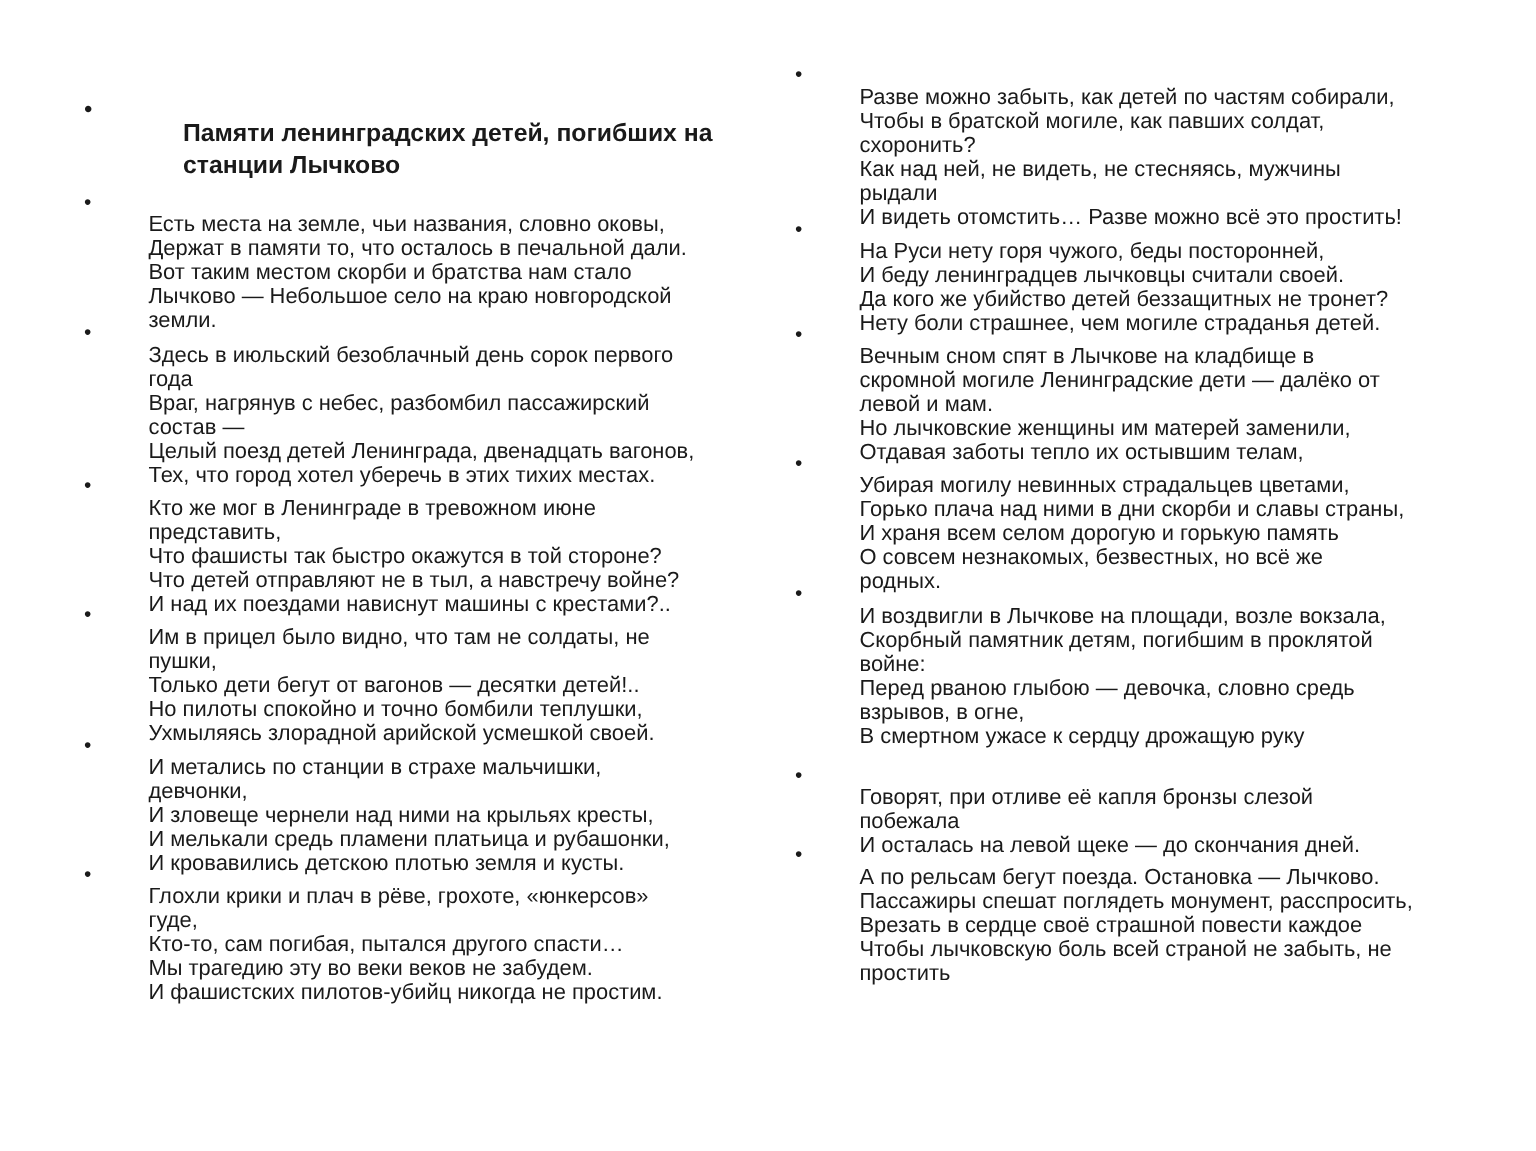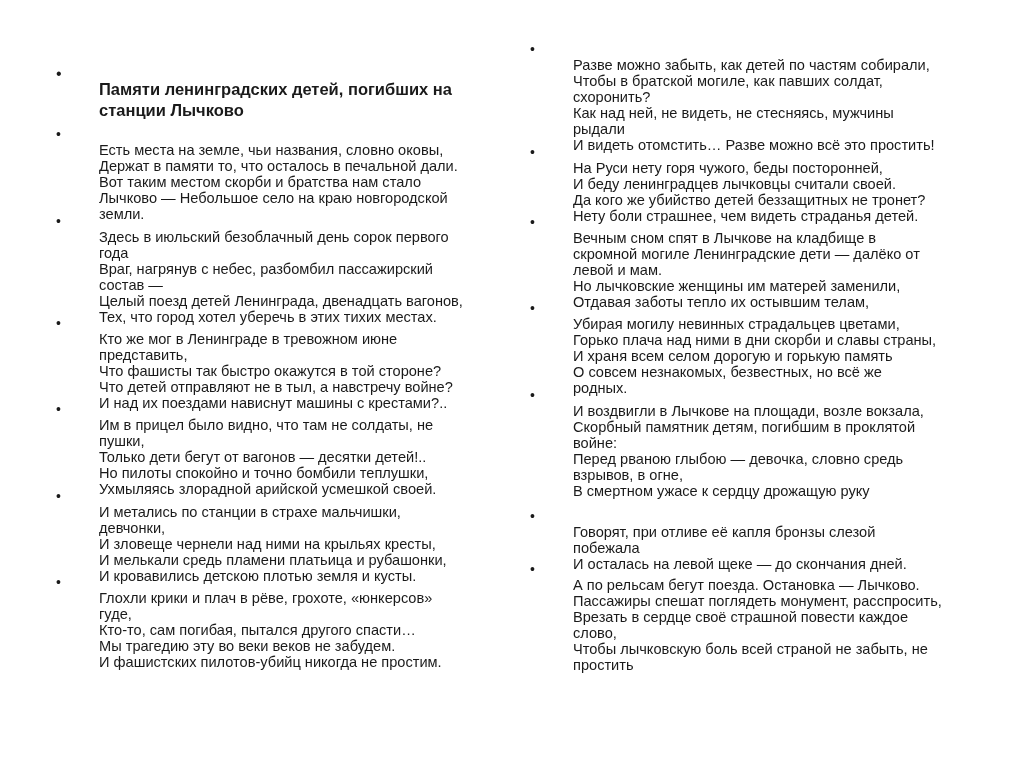--- a/index.html
+++ b/index.html
@@ -44,20 +44,21 @@
     .line {
       display: block;
       font-size: 14.6px;
       line-height: 16px;
       letter-spacing: 0px;
     }
     .title .line {
       font-weight: bold;
       font-size: 16.5px;
       line-height: 21px;
+      margin-left: 23px;
     }
     .title .bullet { line-height: 21px; font-size: 16px; }
   </style>
 </head>
 <body>
 
 <div class="column" id="col-left">
   <div class="item title" style="top:63px">
     <span class="bullet">•</span>
     <div class="lines">
@@ -146,21 +147,21 @@
       <span class="line">И видеть отомстить… Разве можно всё это простить!</span>
     </div>
   </div>
 
   <div class="item" style="top:144px">
     <span class="bullet">•</span>
     <div class="lines">
       <span class="line">На Руси нету горя чужого, беды посторонней,</span>
       <span class="line">И беду ленинградцев лычковцы считали своей.</span>
       <span class="line">Да кого же убийство детей беззащитных не тронет?</span>
-      <span class="line">Нету боли страшнее, чем видеть страданья детей.</span>
+      <span class="line">Нету боли страшнее, чем могиле страданья детей.</span>
     </div>
   </div>
 
   <div class="item" style="top:214px">
     <span class="bullet">•</span>
     <div class="lines">
       <span class="line">Вечным сном спят в Лычкове на кладбище в</span>
       <span class="line">скромной могиле Ленинградские дети — далёко от</span>
       <span class="line">левой и мам.</span>
       <span class="line">Но лычковские женщины им матерей заменили,</span>
@@ -199,18 +200,17 @@
       <span class="line">И осталась на левой щеке — до скончания дней.</span>
     </div>
   </div>
 
   <div class="item" style="top:561px">
     <span class="bullet">•</span>
     <div class="lines">
       <span class="line">А по рельсам бегут поезда. Остановка — Лычково.</span>
       <span class="line">Пассажиры спешат поглядеть монумент, расспросить,</span>
       <span class="line">Врезать в сердце своё страшной повести каждое</span>
-      <span class="line">слово,</span>
       <span class="line">Чтобы лычковскую боль всей страной не забыть, не</span>
       <span class="line">простить</span>
     </div>
   </div>
 </div>
 
 </body></html>

